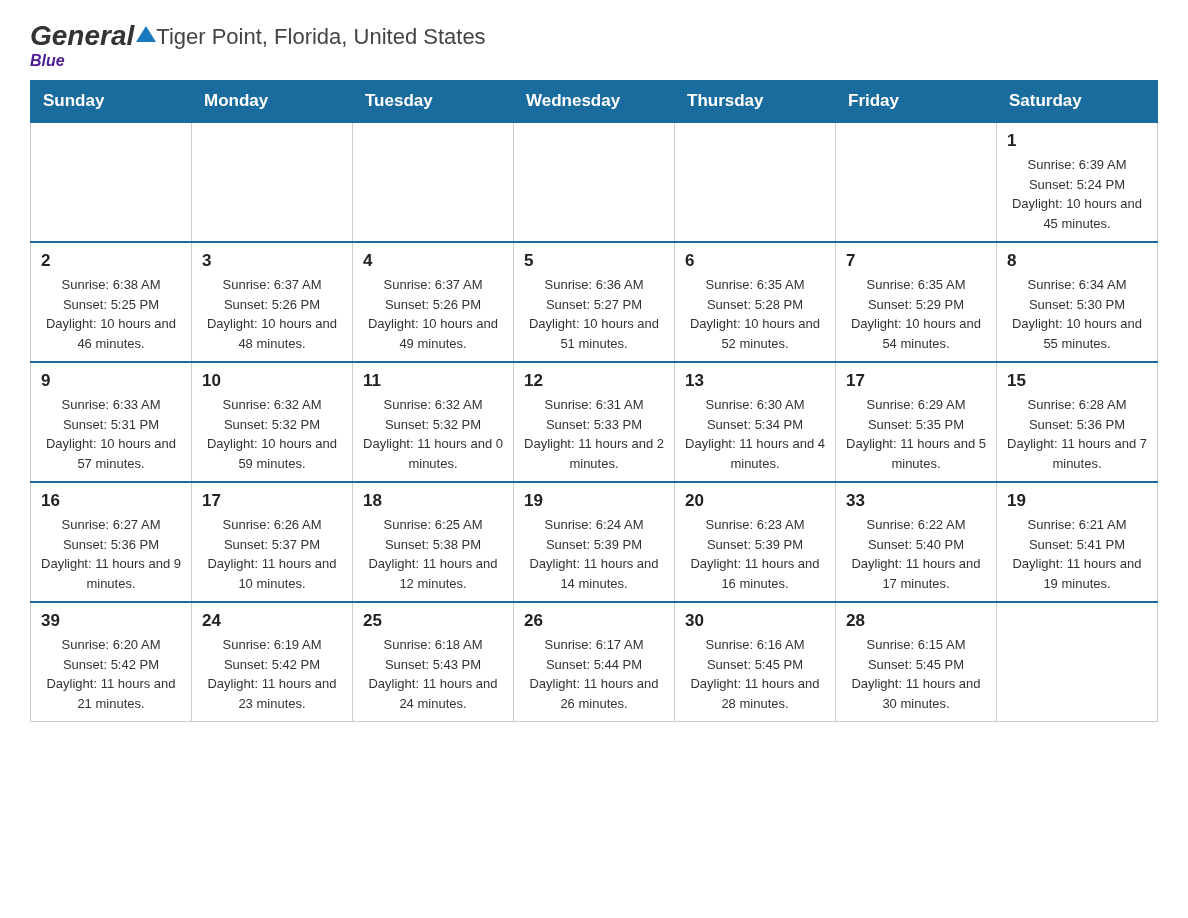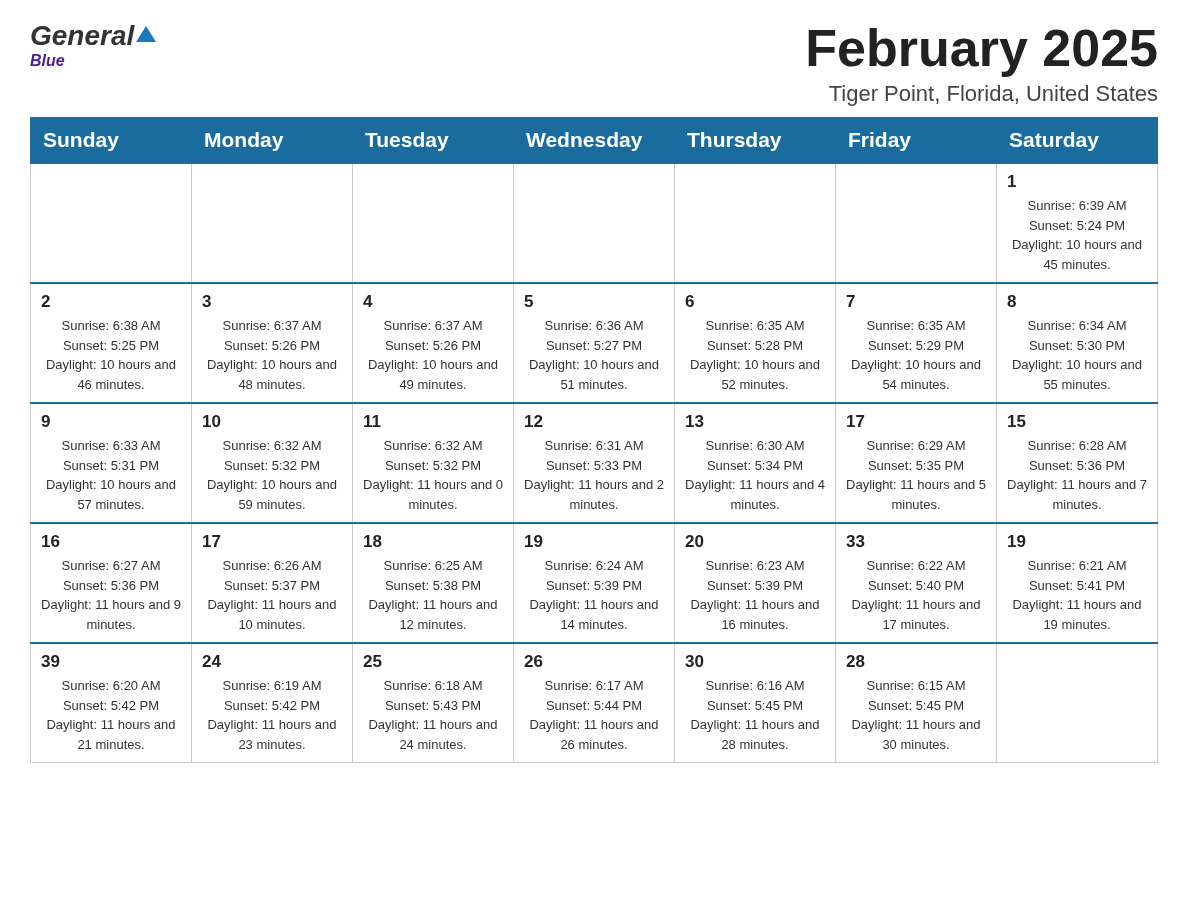--- a/index.html
+++ b/index.html
@@ -5,21 +5,21 @@
     * { box-sizing: border-box; margin: 0; padding: 0; }
     body {
       font-family: Arial, sans-serif;
       background: #fff;
       padding: 20px 30px;
       width: 1188px;
       min-height: 918px;
     }
     .header {
       display: flex;
-      justify-content: space-between;
+      justify-content: flex-start;
       align-items: flex-start;
       margin-bottom: 2px;
     }
     .logo {
       display: flex;
       flex-direction: column;
       align-items: flex-start;
     }
     .title-section {
       text-align: right;
@@ -36,21 +36,21 @@
       margin-top: 4px;
     }
     .calendar {
       width: 100%;
       border-collapse: collapse;
       margin-top: 10px;
     }
     .calendar th {
       background-color: #1a6b9e;
       color: #fff;
-      font-size: 21px;
+      font-size: 17px;
       font-weight: bold;
       padding: 10px 12px;
       text-align: left;
       border: 1px solid #1a6b9e;
     }
     .calendar td {
       vertical-align: top;
       border: 1px solid #ccc;
       padding: 8px 10px;
       width: 14.28%;
@@ -105,21 +105,20 @@
       <span class="logo-general">General</span>
       <svg width="20" height="20" viewBox="0 0 20 20" style="margin-left:2px;margin-top:-4px;">
         <polygon points="0,18 20,18 10,2" fill="#1a7abf"></polygon>
       </svg>
     </div>
     <div>
       <span class="logo-blue">Blue</span>
     </div>
   </div>
   <div class="title-section">
-    <div class="month-title">February 2025</div>
     <div class="location-title">Tiger Point, Florida, United States</div>
   </div>
 </div>
 
 <table class="calendar">
   <thead>
     <tr>
     <th>Sunday</th>
         <th>Monday</th>
         <th>Tuesday</th>

